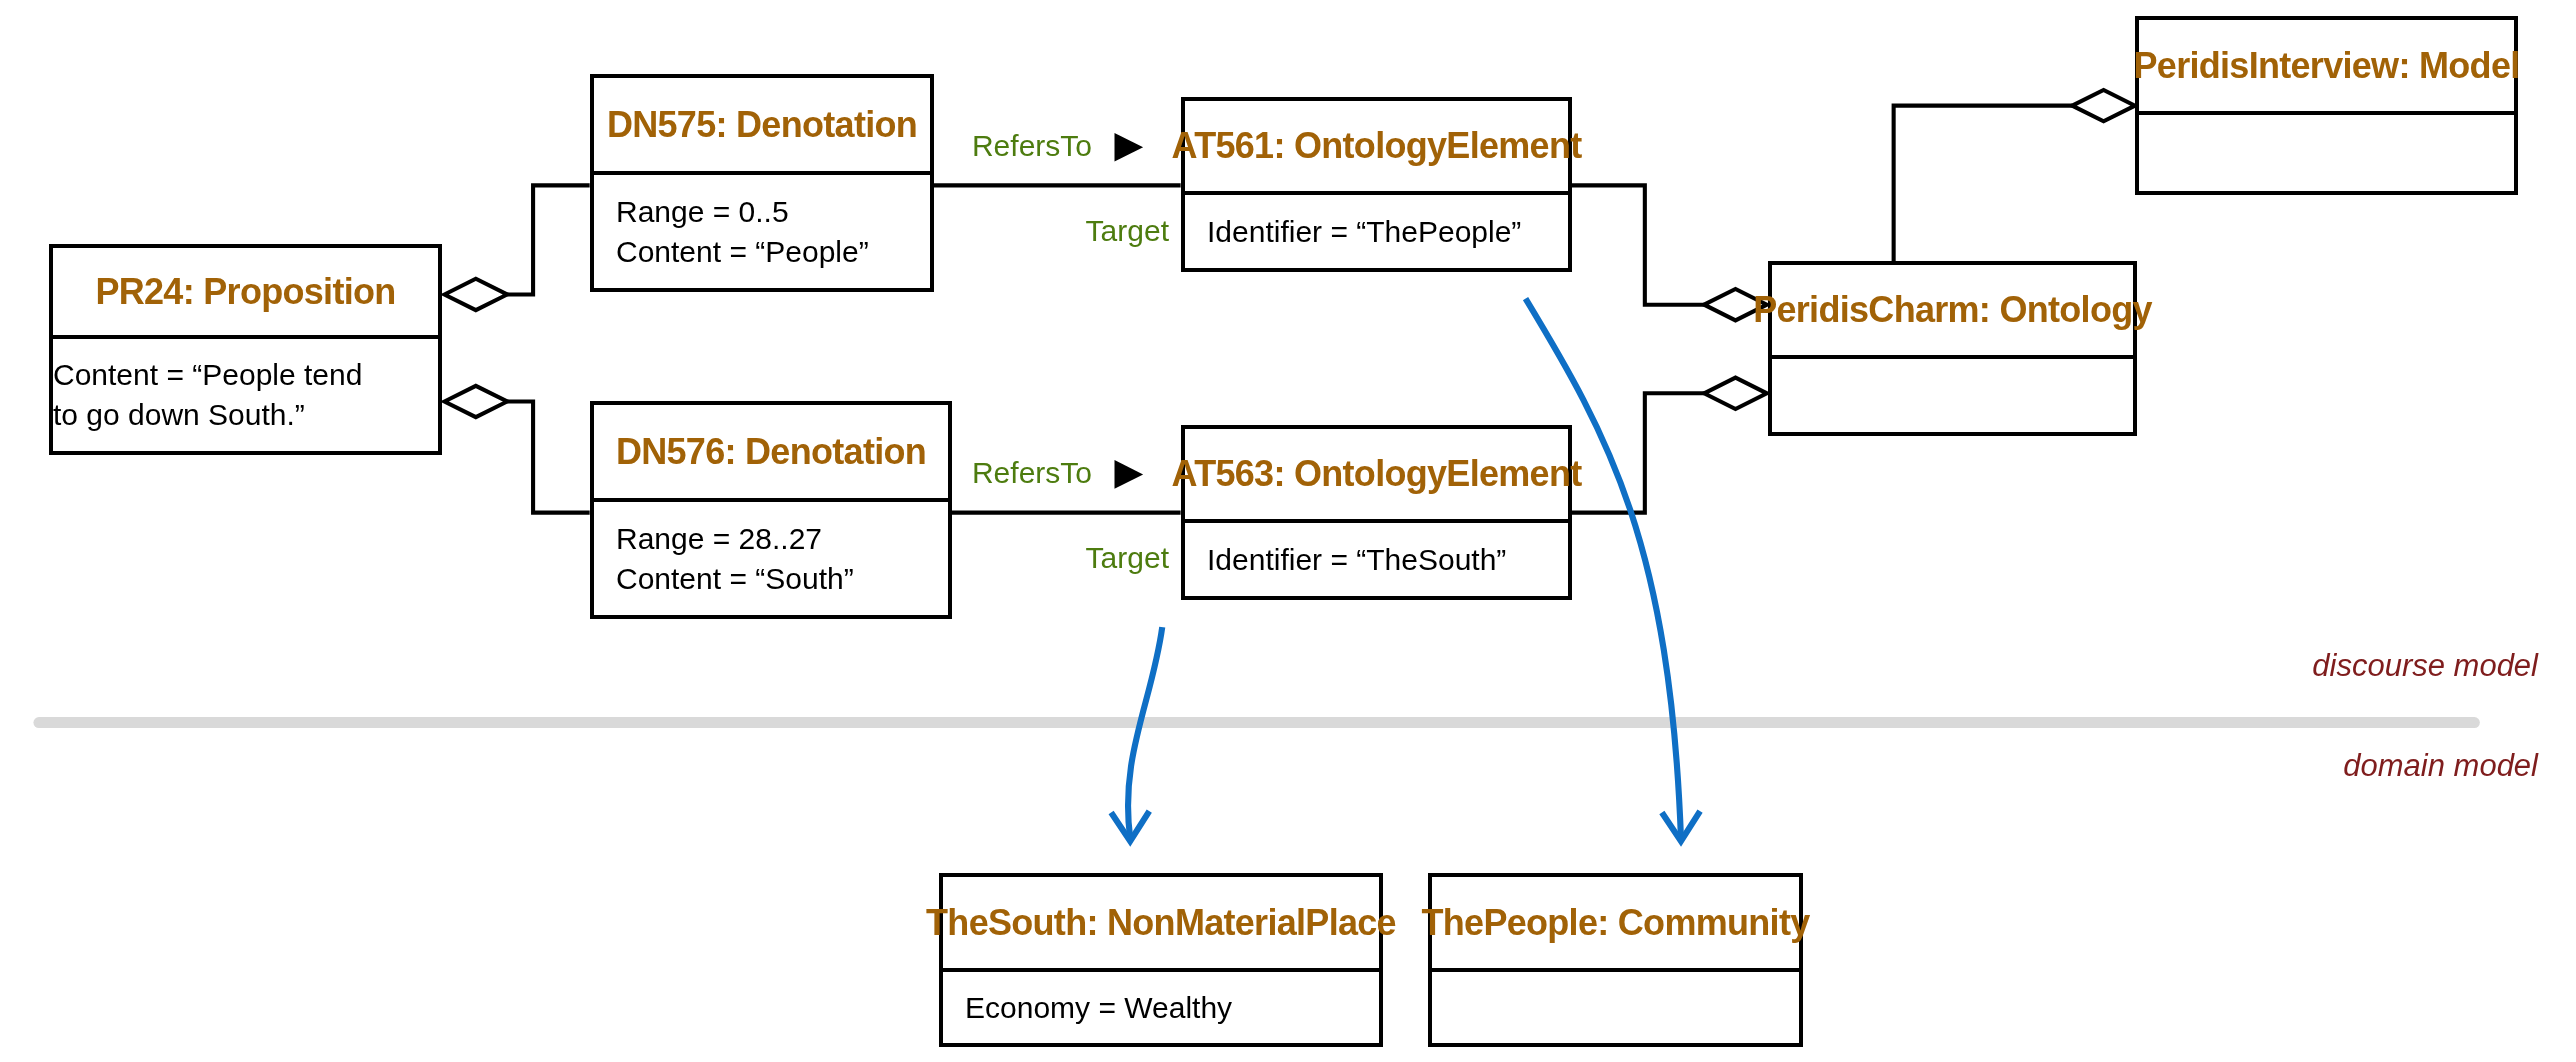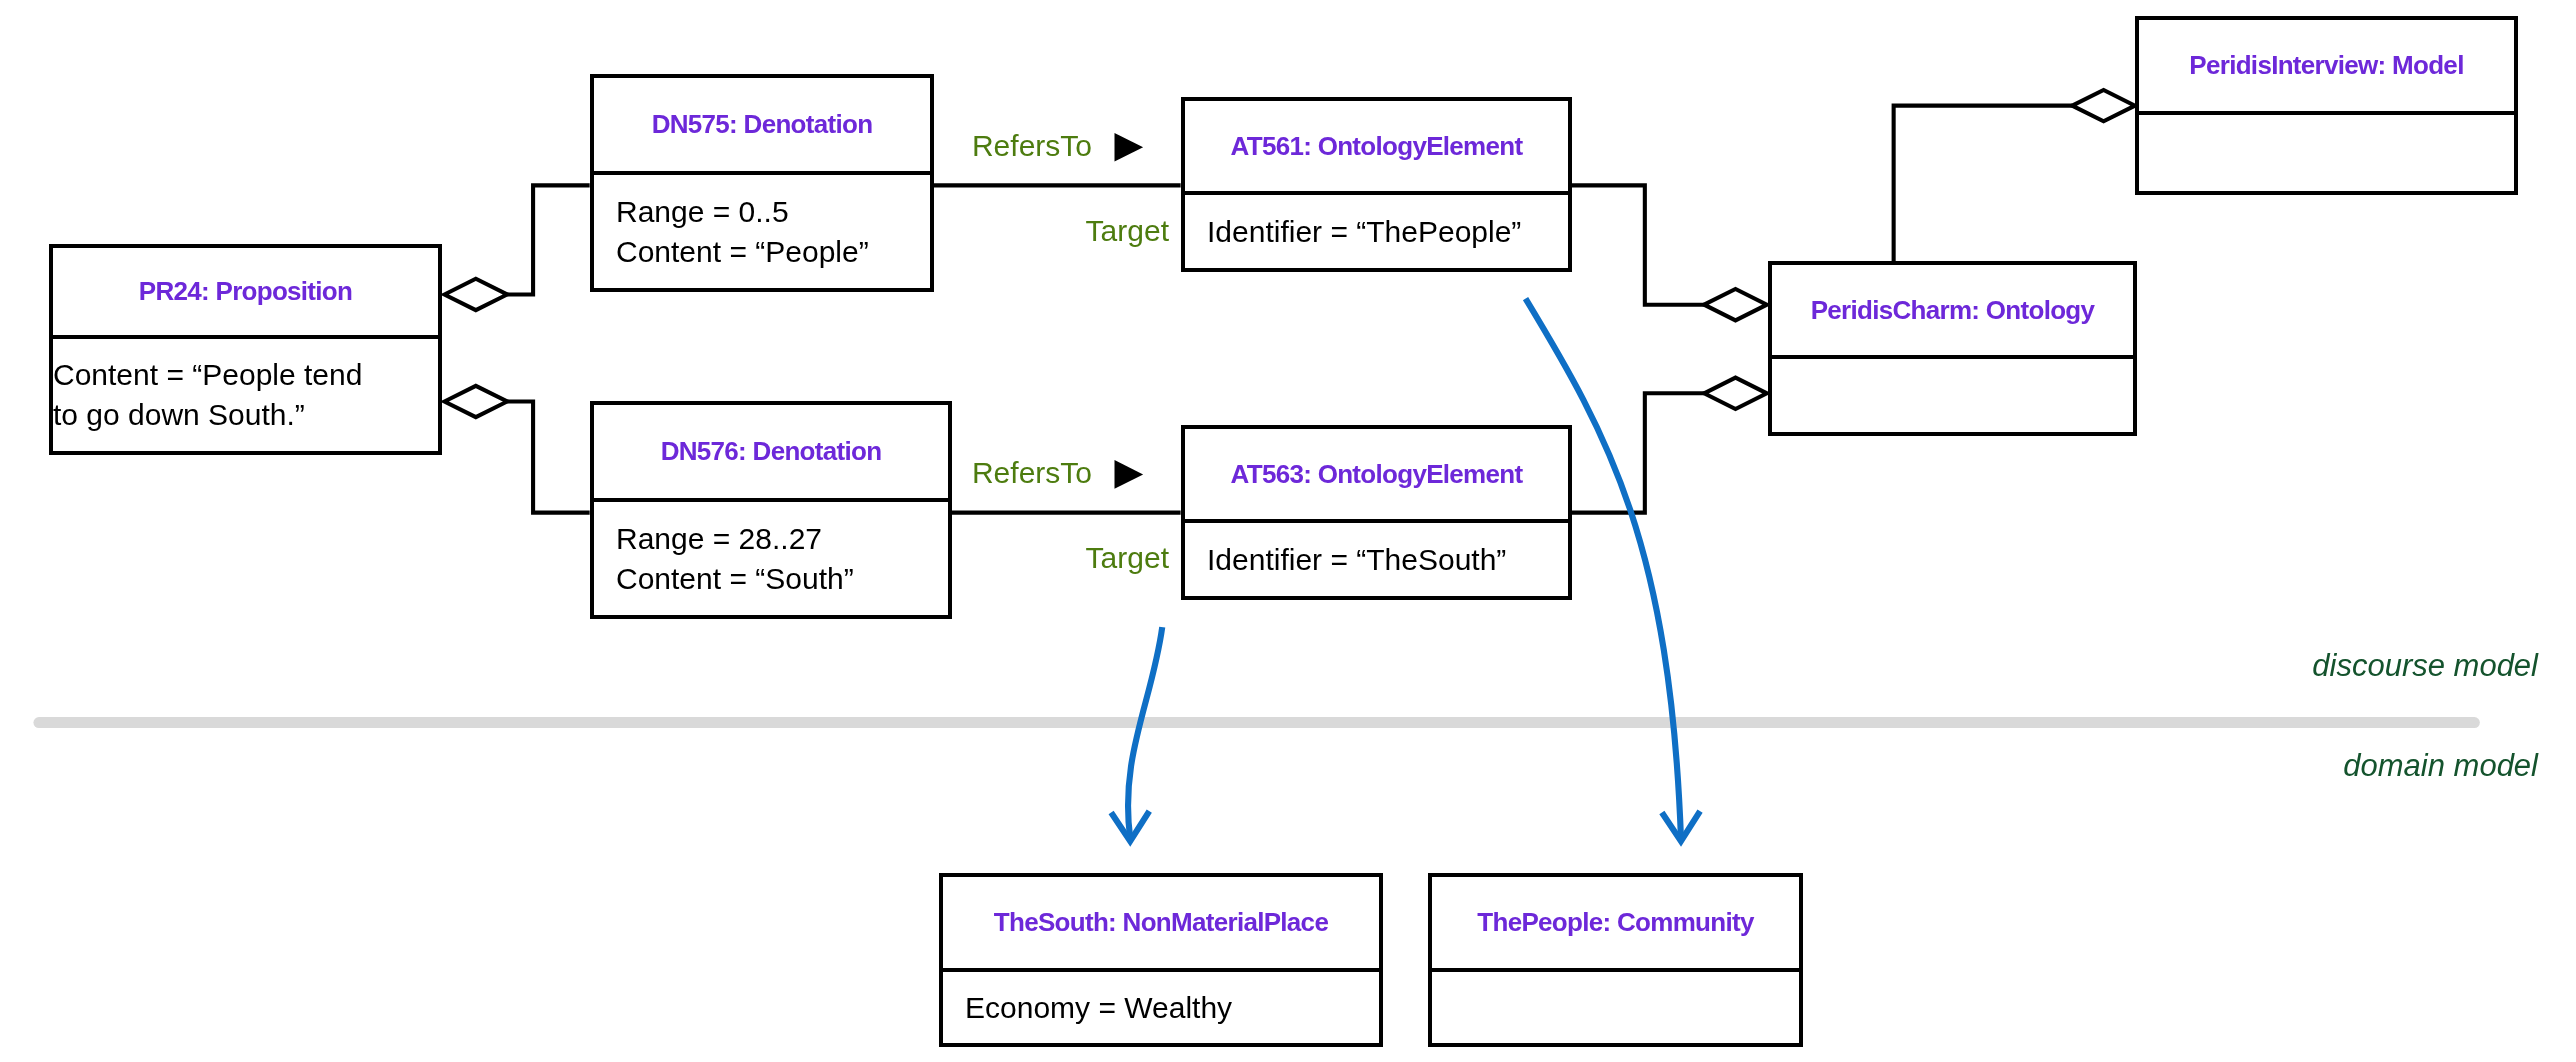--- a/index.html
+++ b/index.html
@@ -15,35 +15,35 @@
     position:absolute;
     box-sizing:border-box;
     border:4.1px solid #000;
     background:#fff;
     display:flex;flex-direction:column;
   }
   .node-title{
     box-sizing:border-box;
     border-bottom:4.1px solid #000;
     display:flex;align-items:center;justify-content:center;
-    font-weight:700;font-size:26px;letter-spacing:-0.7px;
-    white-space:nowrap;color:#6d28d9;text-align:right;
+    font-weight:700;font-size:36px;letter-spacing:-0.7px;
+    white-space:nowrap;color:#a16207;text-align:right;
   }
   .node-attrs{
     flex:1;display:flex;flex-direction:column;justify-content:center;
     font-size:30px;line-height:1.32;color:#000;
   }
   .node-attrs.left{align-items:flex-start;padding-left:22px;padding-right:5.5px;text-align:left;}
   .node-attrs.center{align-items:flex-start;text-align:center;}
   .edge-label{
     position:absolute;font-size:30px;color:#4d7c0f;
     text-align:right;white-space:nowrap;
   }
   .region-label{
-    position:absolute;font-size:31px;font-style:italic;color:#14532d;
+    position:absolute;font-size:31px;font-style:italic;color:#7f1d1d;
     text-align:right;white-space:nowrap;
   }
 </style>
 </head>
 <body>
 
 <div id="canvas">
 
   <svg id="wires" viewBox="0 0 3779 1558">
 

